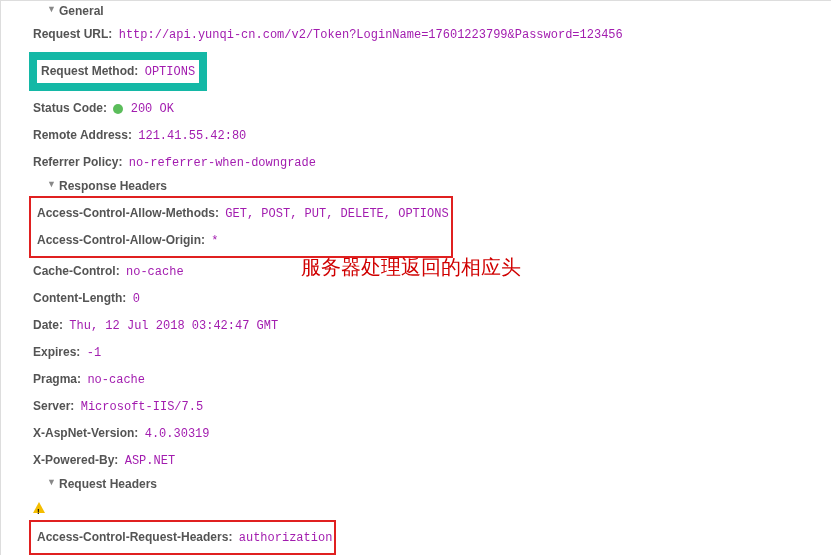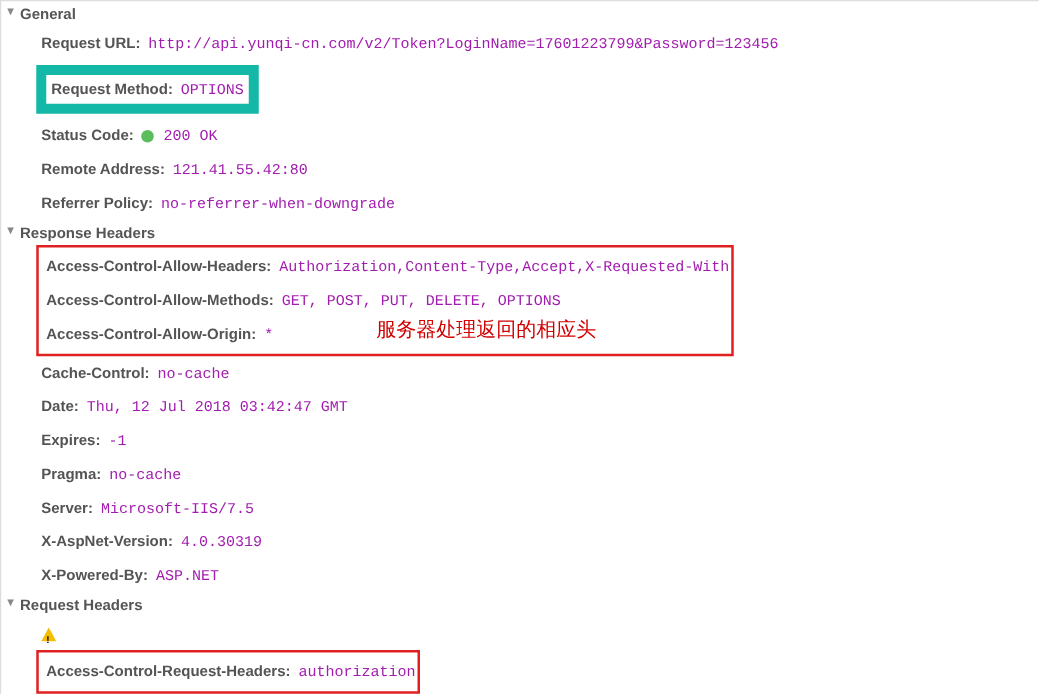--- a/index.html
+++ b/index.html
@@ -14,20 +14,21 @@
   }
   .panel {
     border-top: 1px solid #ddd;
     border-left: 1px solid #ddd;
   }
   .section-title {
     padding: 3px 5px 3px 15px;
     color: #555;
     font-weight: bold;
     position: relative;
+    margin-left: 43px;
   }
   .section-title::before {
     content: "▼";
     position: absolute;
     left: 3px;
     top: 3px;
     font-size: 9px;
     color: #888;
   }
   .row {
@@ -83,21 +84,21 @@
     position: absolute;
     left: -2px;
     top: 1px;
     font-size: 8px;
     color: #000;
     font-weight: bold;
   }
   .annotation {
     color: #d00000;
     font-family: SimSun, serif;
-    font-size: 16px;
+    font-size: 20px;
     position: absolute;
   }
 </style>
 </head>
 <body>
 
 <div class="panel" style="position:relative;">
 
   <div class="section-title">General</div>
 
@@ -126,36 +127,36 @@
 
   <div class="row">
     <span class="name">Referrer Policy:</span>
     <span class="value">no-referrer-when-downgrade</span>
   </div>
 
   <div class="section-title">Response Headers</div>
 
   <div class="highlight-wrap">
     <div class="row">
-      <span class="name">Access-Control-Allow-Headers:</span>
-      <span class="value">Authorization,Content-Type,Accept,X-Requested-With</span>
-    </div>
-    <div class="row">
       <span class="name">Access-Control-Allow-Methods:</span>
       <span class="value">GET, POST, PUT, DELETE, OPTIONS</span>
     </div>
     <div class="row">
       <span class="name">Access-Control-Allow-Origin:</span>
       <span class="value">*</span>
     </div>
   </div>
 
   <div class="row">
     <span class="name">Cache-Control:</span>
     <span class="value">no-cache</span>
+  </div>
+  <div class="row">
+    <span class="name">Content-Length:</span>
+    <span class="value">0</span>
   </div>
   <div class="row">
     <span class="name">Date:</span>
     <span class="value">Thu, 12 Jul 2018 03:42:47 GMT</span>
   </div>
   <div class="row">
     <span class="name">Expires:</span>
     <span class="value">-1</span>
   </div>
   <div class="row">

